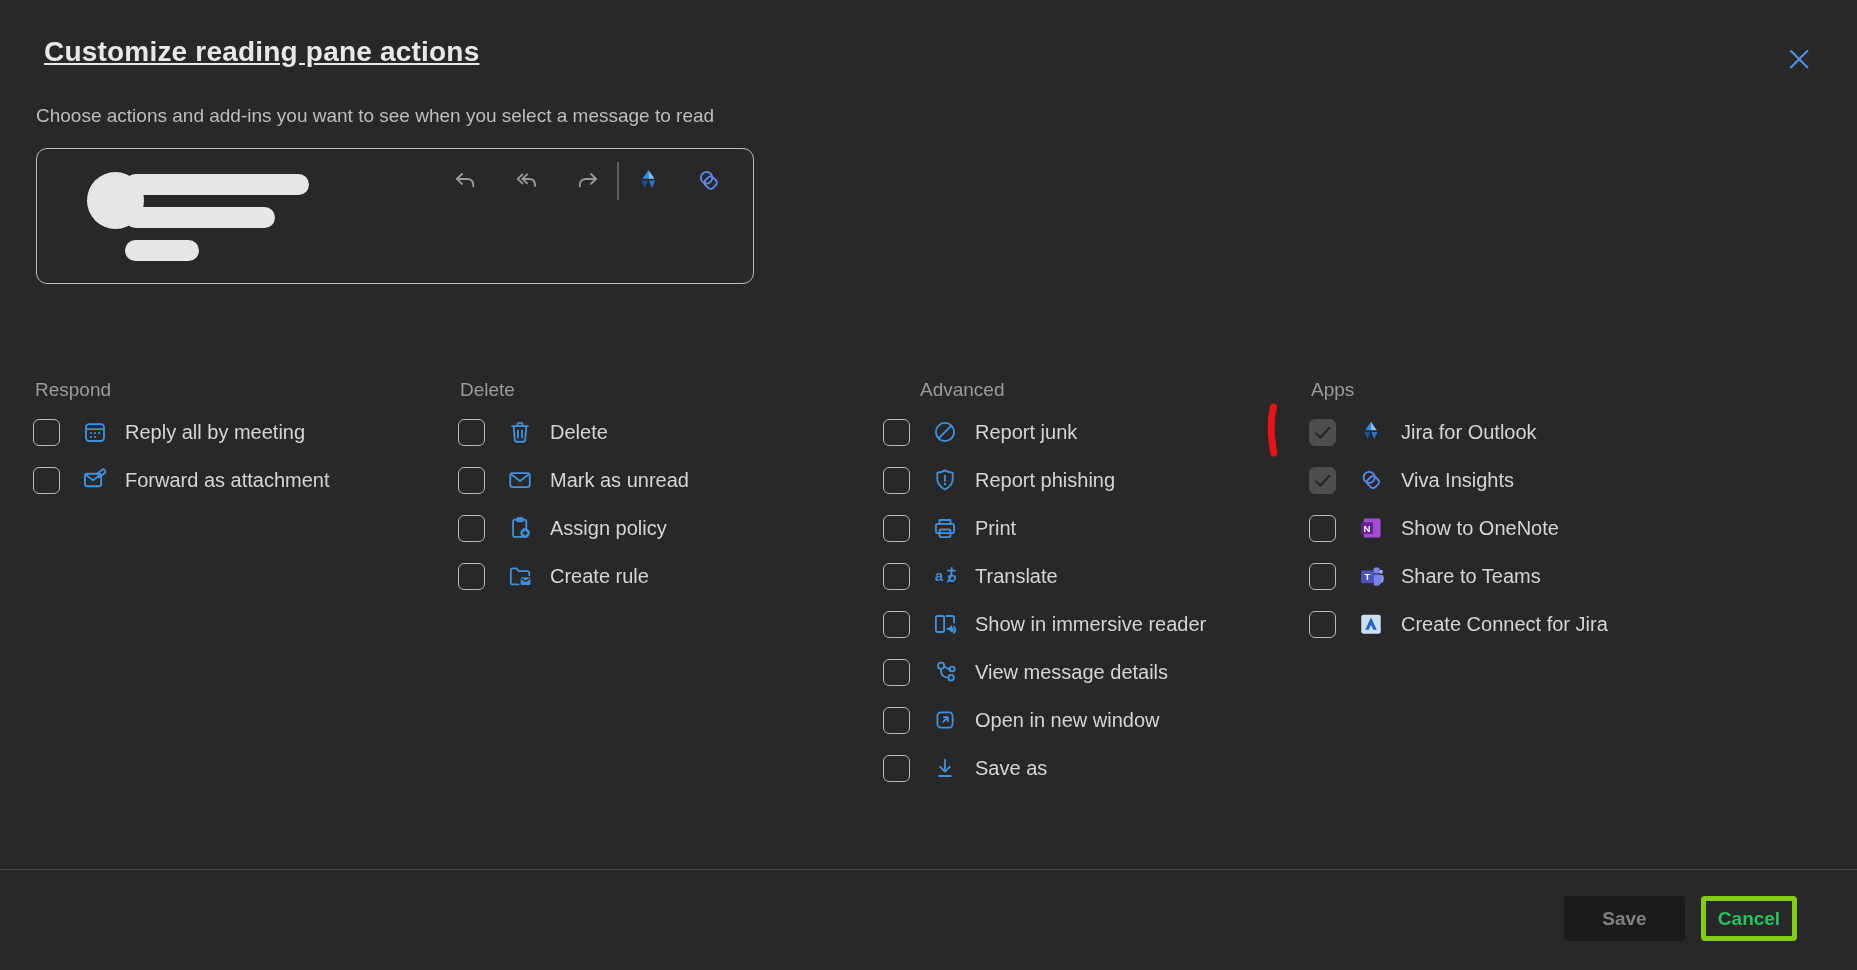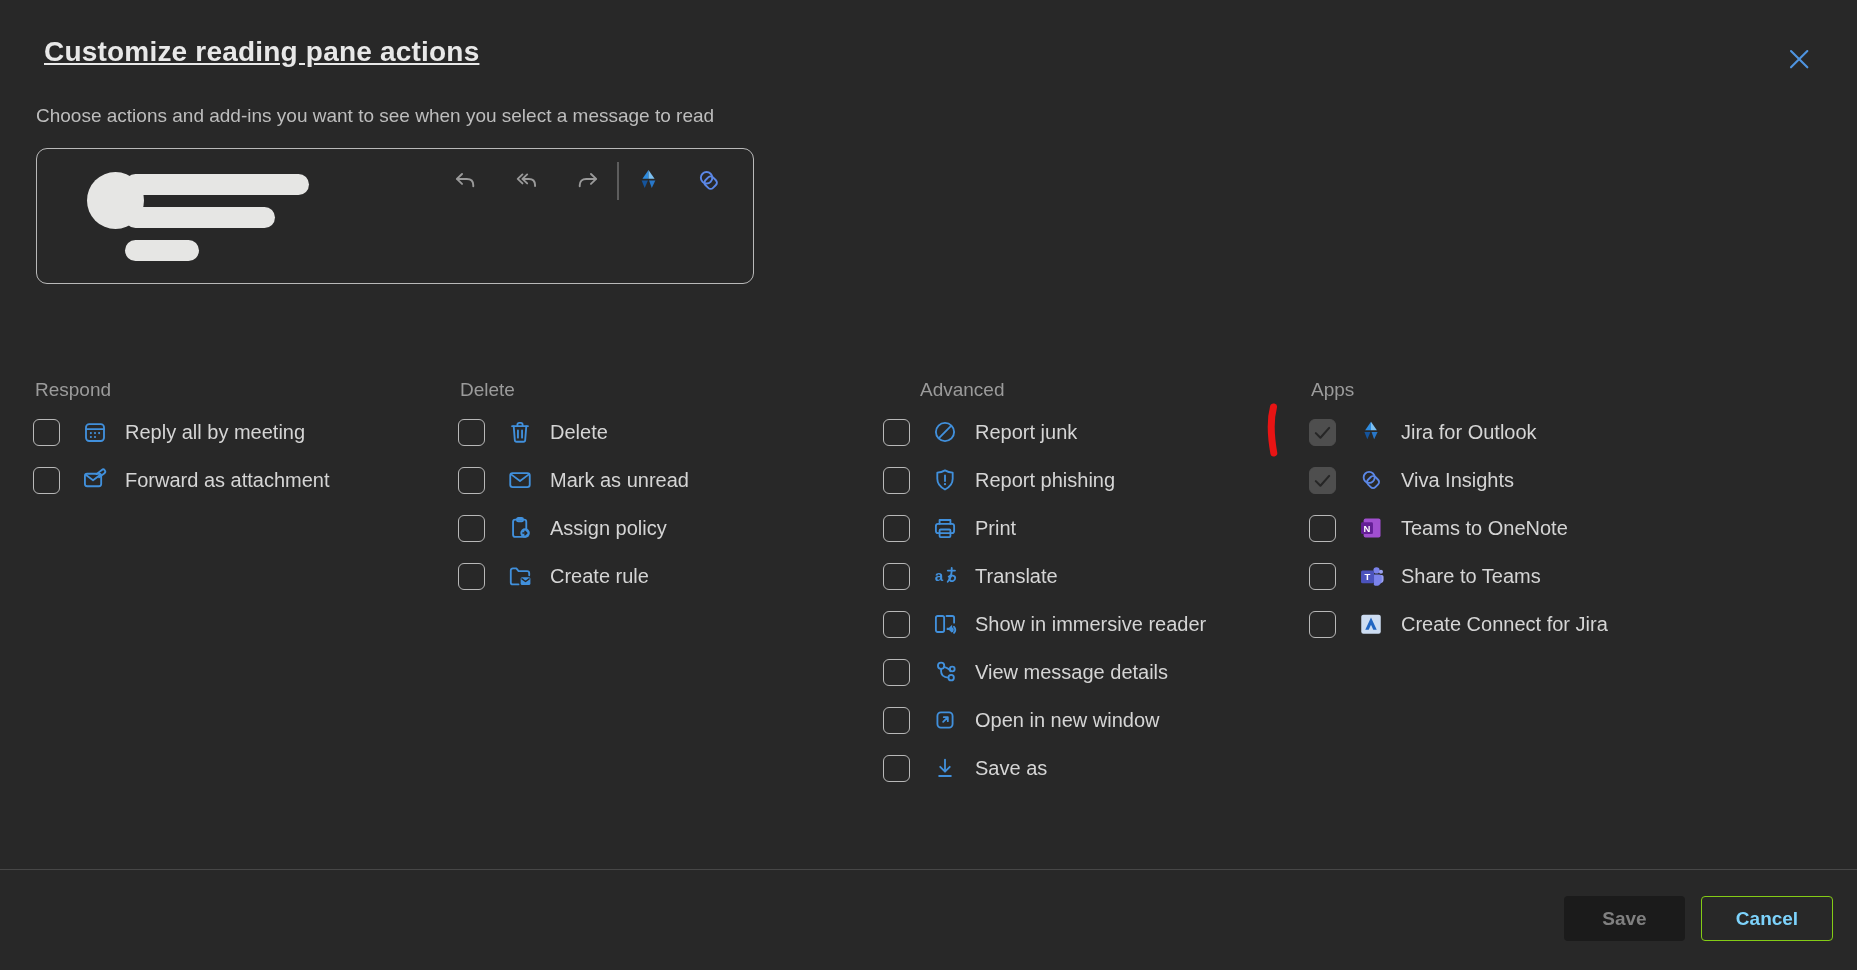--- a/index.html
+++ b/index.html
@@ -35,21 +35,21 @@
   .icon-box{width:26px;height:26px;margin-left:22px;flex:none;color:var(--accent);}
   .icon-box svg{width:100%;height:100%;display:block;}
   .row-label{margin-left:17px;font-size:20px;color:#d5d5d5;white-space:nowrap;}
 
   .red-mark{position:absolute;left:1264px;top:403px;width:18px;height:54px;}
   .red-mark svg{width:100%;height:100%;display:block;}
 
   .footer-divider{position:absolute;left:0;top:869px;width:1857px;height:1px;background:#474747;}
   .btn{position:absolute;top:896px;height:45px;border-radius:4px;font-family:"Liberation Sans",sans-serif;font-size:19px;cursor:pointer;}
   .btn-save{left:1564px;width:121px;background:#1b1b1b;border:none;color:#808080;font-weight:600;cursor:default;}
-  .btn-cancel{left:1701px;width:132px;background:transparent;border:1px solid #84cc16;color:#7dd3fc;font-weight:700;}
+  .btn-cancel{left:1701px;width:96px;background:transparent;border:5px solid #84cc16;color:#22c55e;font-weight:700;}
 </style>
 </head>
 <body>
 
 <div class="canvas" id="canvas">
   <div class="title">Customize reading pane actions</div>
   <button class="close-btn" aria-label="Close">
     <span><svg viewBox="0 0 24 24">
           <path d="M6 6 L20 20 M20 6 L6 20" stroke="currentColor" stroke-width="1.8" fill="none" stroke-linecap="round"></path>
         </svg></span>
@@ -300,21 +300,21 @@
         </div>
         <div class="row">
           <div class="cbx" role="checkbox" aria-checked="false" aria-label="Send to OneNote"></div>
           <span class="icon-box">
             <svg viewBox="0 0 24 24">
               <rect x="5.2" y="3.2" width="15.6" height="17.6" rx="1.8" fill="#a14fd0"></rect>
               <rect x="2.8" y="6.8" width="11" height="10.8" rx="1.2" fill="#641f96"></rect>
               <text x="8.3" y="15.8" font-size="8.8" font-weight="700" fill="#fff" text-anchor="middle" font-family="'Liberation Sans',sans-serif">N</text>
             </svg>
           </span>
-          <span class="row-label">Teams to OneNote</span>
+          <span class="row-label">Show to OneNote</span>
         </div>
         <div class="row">
           <div class="cbx" role="checkbox" aria-checked="false" aria-label="Share to Teams"></div>
           <span class="icon-box">
             <svg viewBox="0 0 24 24">
               <circle cx="17.1" cy="6.9" r="2.9" fill="#7b83eb"></circle>
               <circle cx="21.2" cy="8.1" r="1.9" fill="#9ba2f0"></circle>
               <path d="M20.4 11 h1.6 a1.6 1.6 0 0 1 1.6 1.6 v2.8 a3.1 3.1 0 0 1-2.6 3.1 Z" fill="#9ba2f0"></path>
               <path d="M14.6 10.7 h5 a2.3 2.3 0 0 1 2.3 2.3 v3.3 a4.7 4.7 0 0 1-7.3 3.9 Z" fill="#7b83eb"></path>
               <rect x="2.8" y="7" width="12" height="11.6" rx="1.4" fill="#4b53bc"></rect>

